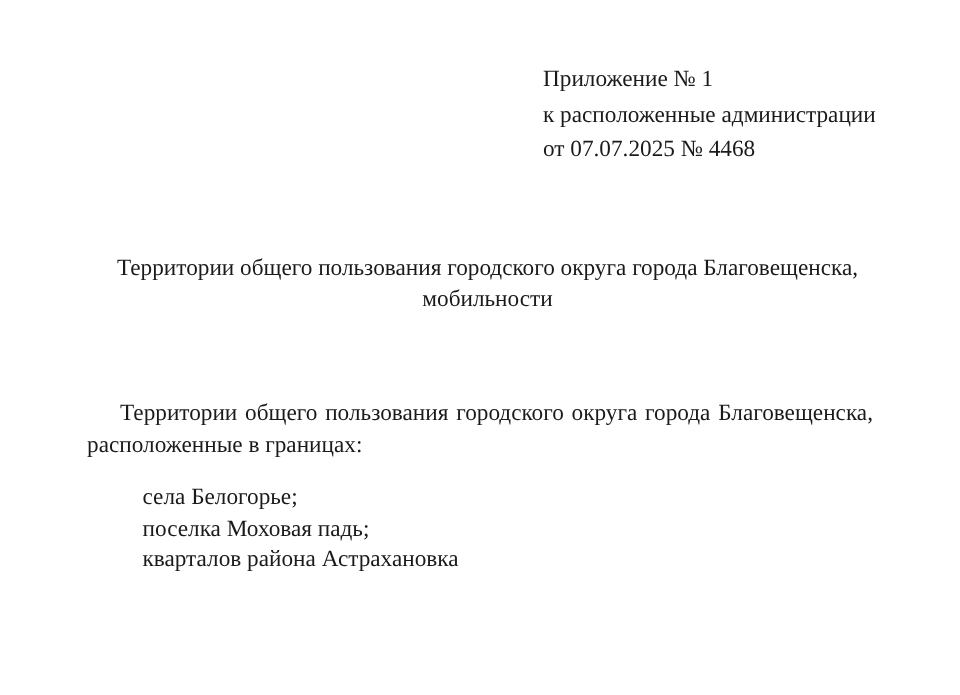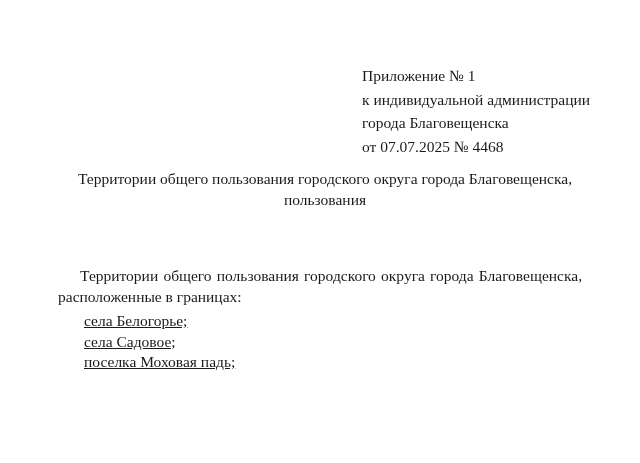--- a/index.html
+++ b/index.html
@@ -12,21 +12,21 @@
       height: 463px;
       position: relative;
       overflow: hidden;
       font-family: "Liberation Serif", "DejaVu Serif", serif;
       color: #1a1a1a;
       font-size: 15.5px;
     }
     .appendix {
       position: absolute;
       left: 362px;
-      top: 64px;
+      top: 41px;
       line-height: 23.5px;
       white-space: nowrap;
     }
     .appendix div {
       display: block;
     }
     .title {
       position: absolute;
       left: 40px;
       width: 570px;
@@ -42,45 +42,43 @@
       left: 58px;
       width: 524px;
       top: 266px;
       line-height: 20.5px;
     }
     .para {
       text-align: justify;
       text-indent: 22px;
     }
     .list {
-      margin: 4px;
+      margin: 15px;
       padding: 0;
       list-style: none;
-      text-decoration: underline;
     }
     .list li {
       padding-left: 22px;
       white-space: nowrap;
     }
   </style>
 </head>
 <body>
 
 <div class="appendix">
   <div>Приложение № 1</div>
-  <div>к индивидуальной администрации</div>
-  <div>города Благовещенска</div>
+  <div>к расположенные администрации</div>
   <div>от 07.07.2025 № 4468</div>
 </div>
 
 <div class="title">
   <div>Территории общего пользования городского округа города Благовещенска,</div>
-  <div>пользования</div>
+  <div>мобильности</div>
 </div>
 
 <div class="body-text">
   <div class="para">Территории общего пользования городского округа города Благовещенска, расположенные в границах:</div>
   <ul class="list">
     <li>села Белогорье;</li>
-    <li>села Садовое;</li>
     <li>поселка Моховая падь;</li>
+    <li>кварталов района Астрахановка</li>
   </ul>
 </div>
 
 </body></html>

